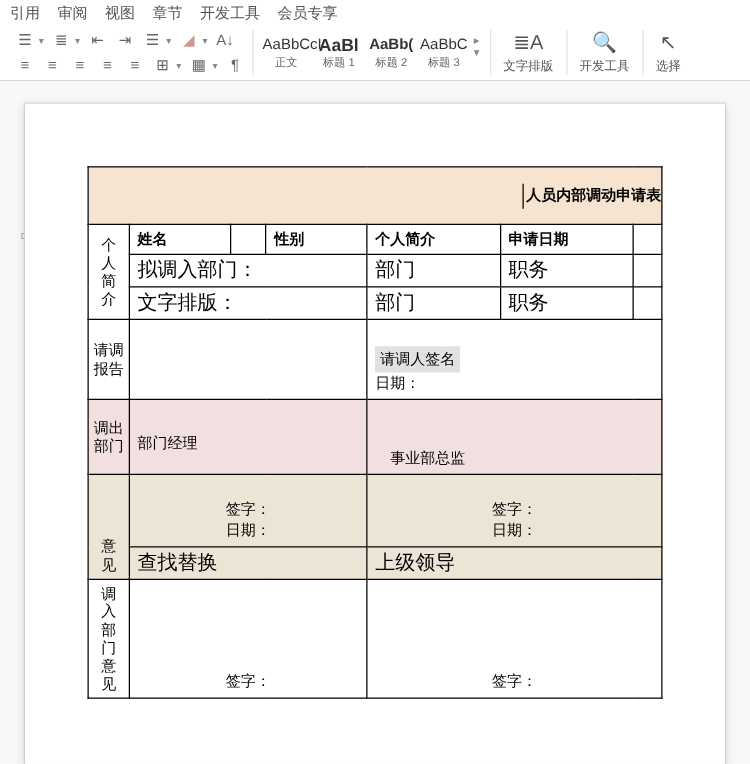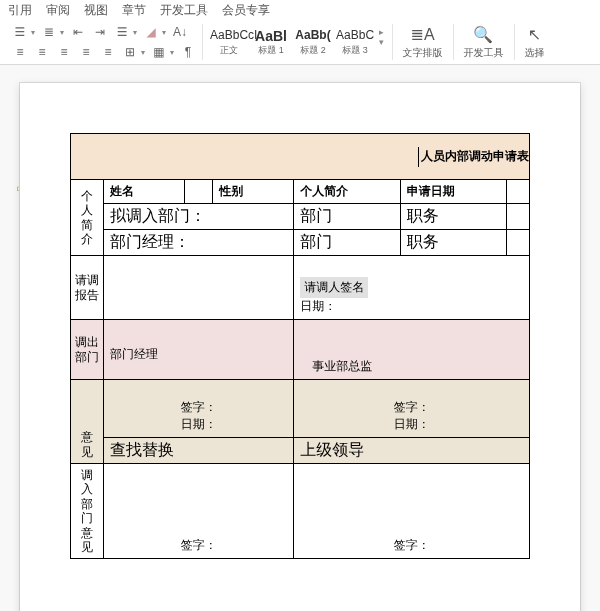--- a/index.html
+++ b/index.html
@@ -232,21 +232,21 @@
         <td class="lbl">申请日期</td>
         <td></td>
       </tr>
       <tr class="sub-row">
         <td colspan="3">拟调入部门：</td>
         <td>部门</td>
         <td>职务</td>
         <td></td>
       </tr>
       <tr class="sub-row">
-        <td colspan="3">部门经理：</td>
+        <td colspan="3">文字排版：</td>
         <td>部门</td>
         <td>职务</td>
         <td></td>
       </tr>
 
       <tr>
         <td rowspan="1" class="vhead" style="height:64px">请调报告</td>
         <td colspan="3"></td>
         <td colspan="3" style="vertical-align:bottom;padding:4px 6px">
           <div class="shade-gray" style="padding:2px 4px;display:inline-block">请调人签名</div><br>

